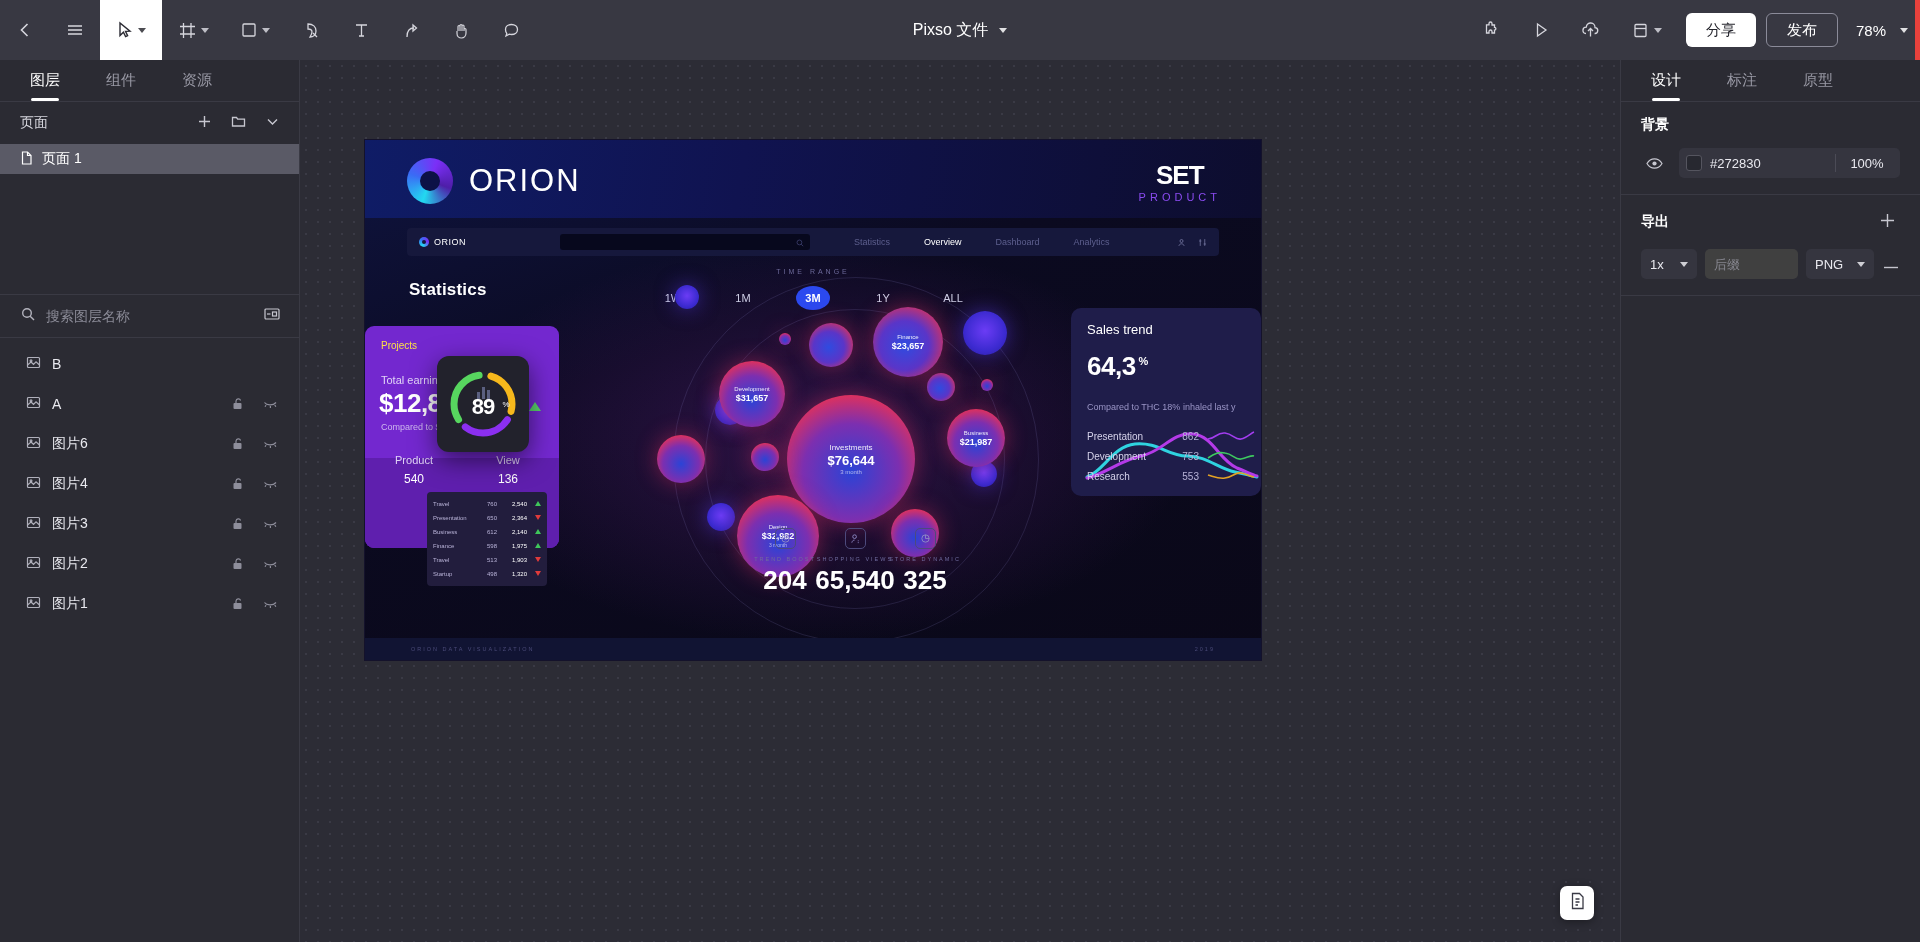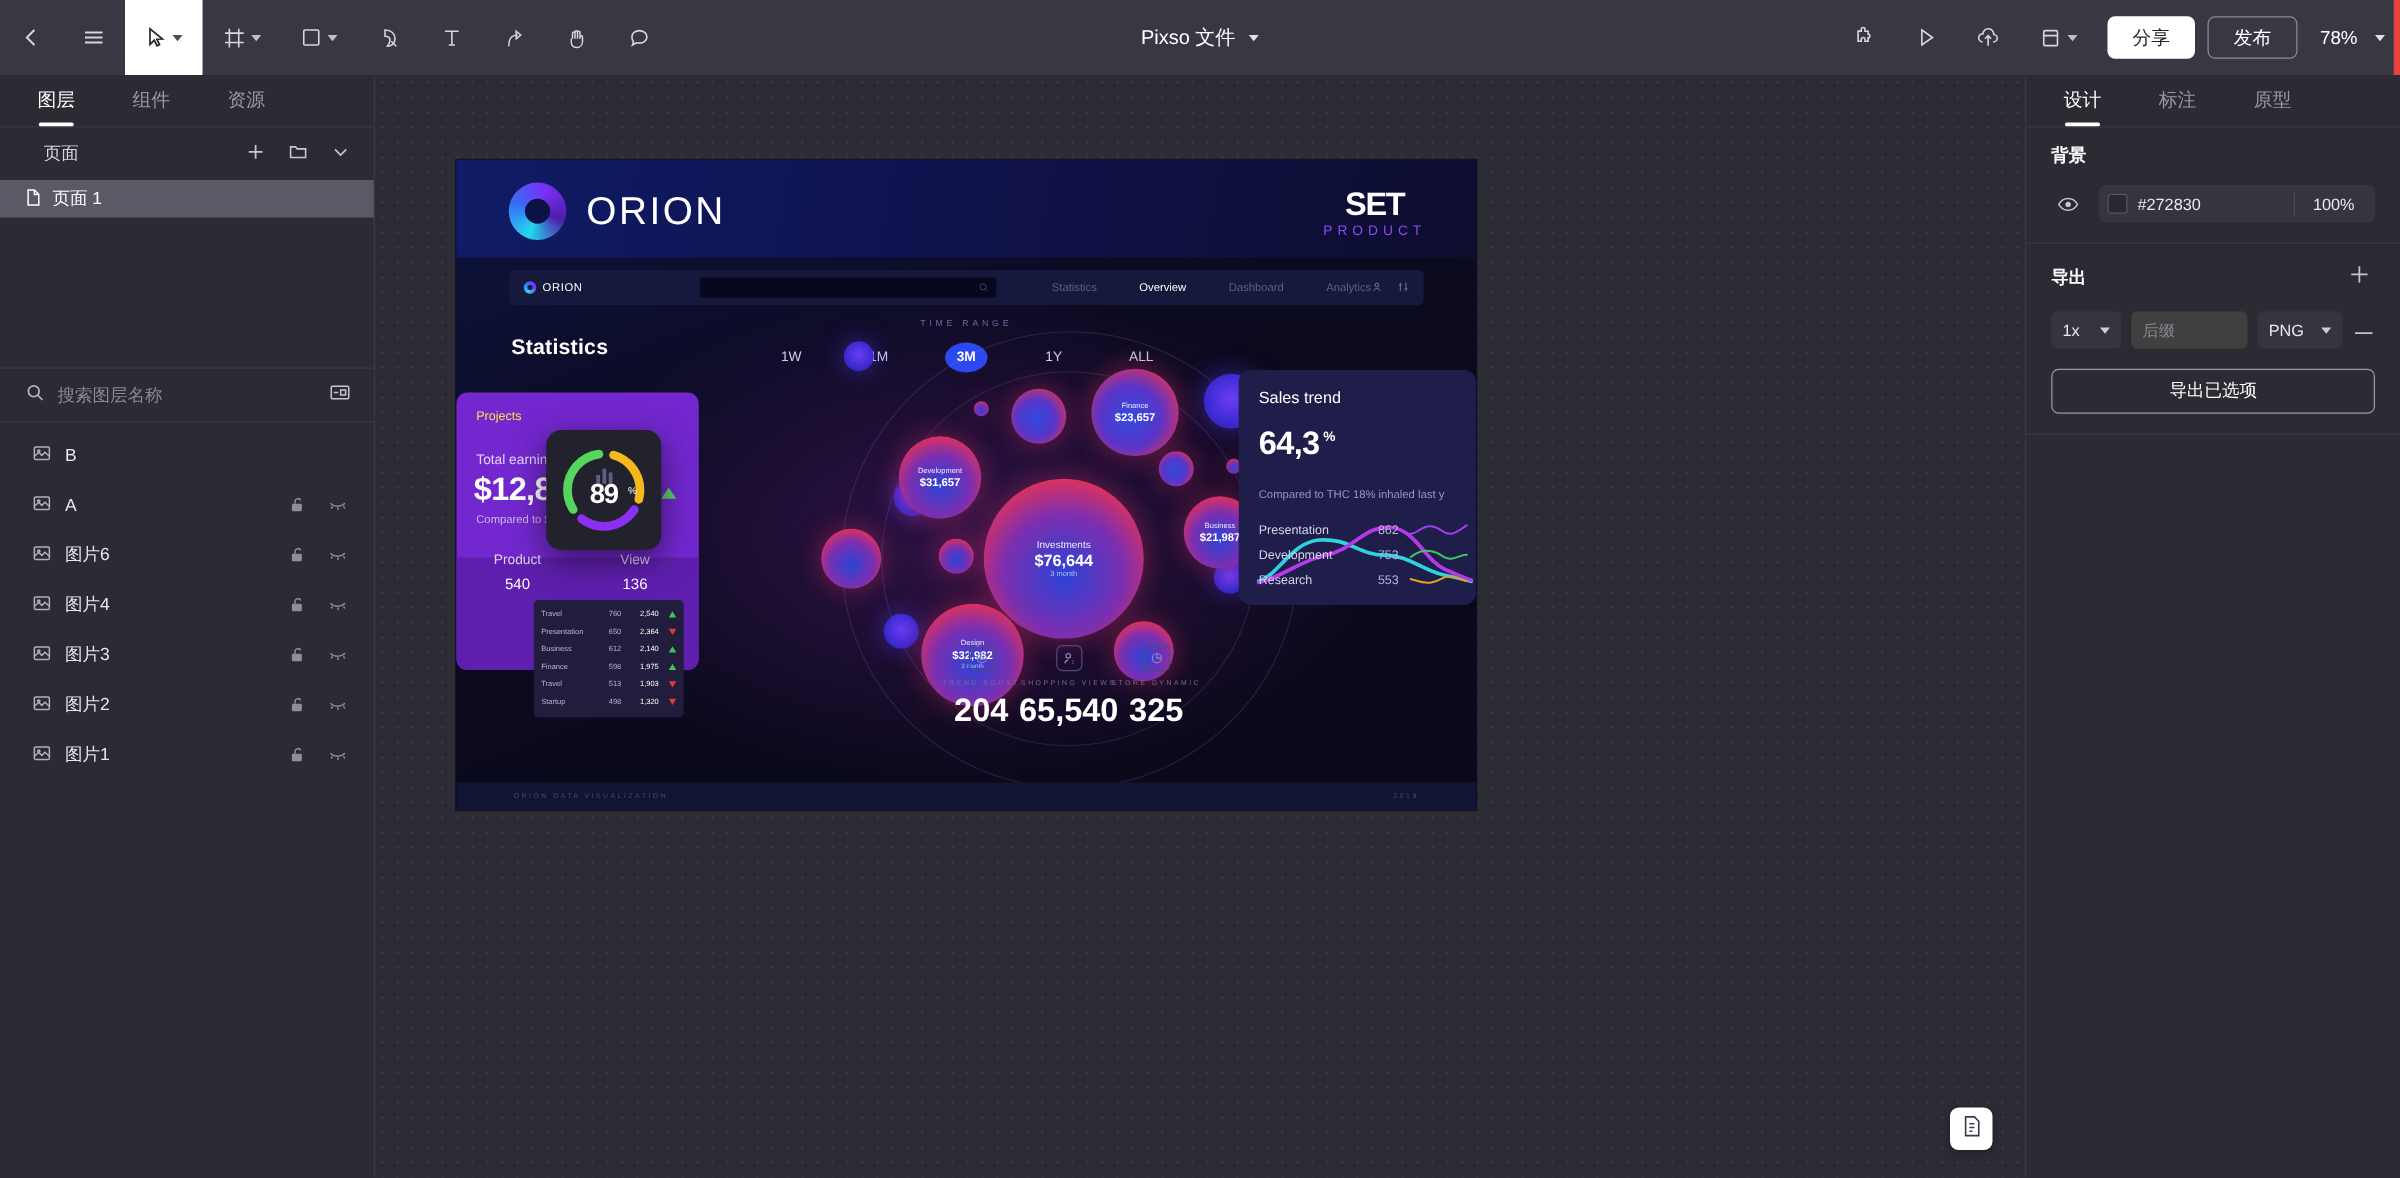--- a/index.html
+++ b/index.html
@@ -57,21 +57,21 @@
     font-size:15px; color:#9a9aa6; display:flex; align-items:center; justify-content:center;
     padding:12px 10px; margin-right:26px; cursor:pointer; position:relative;
   }
   .tab.active { color:#ffffff; }
   .tab.active::after {
     content:""; position:absolute; left:50%; transform:translateX(-50%); bottom:0;
     width:28px; height:3px; border-radius:2px; background:#ffffff;
   }
   .pages-head {
     height:42px; display:flex; align-items:center; padding:0 14px 0 20px; gap:8px;
-    font-size:14px; color:#d8d8df;margin-left:15px;
+    font-size:14px; color:#d8d8df;
   }
   .pages-head .spacer { flex:1; }
   .ico-btn { width:26px;height:26px;display:flex;align-items:center;justify-content:center;color:#c7c7d0;cursor:pointer;}
   .page-item {
     height:30px; display:flex; align-items:center; gap:9px; padding:0 20px;
     font-size:14px; color:#ffffff; background:#5a5a66; cursor:pointer;
   }
   .pages-spacer { height:120px; }
   .search-row {
     height:44px; display:flex; align-items:center; gap:10px; padding:0 14px 0 20px;
@@ -92,21 +92,21 @@
 
   
   .canvas {
     flex:1; position:relative; background:#2c2c35; overflow:hidden;
     background-image:radial-gradient(#3a3a45 1px, transparent 1px);
     background-size:12px 12px;
   }
 
   
   .artboard {
-    position:absolute; left:65px; top:68px; width:816px; height:520px;
+    position:absolute; left:65px; top:80px; width:896px; height:520px;
     background:#0c0a1c; overflow:hidden;
     box-shadow:0 0 0 1px #14122b;
   }
   .ab-bg {
     position:absolute; inset:0;
     background:
       radial-gradient(ellipse 60% 55% at 50% 58%, rgba(90,30,120,.45) 0%, rgba(12,10,28,0) 70%),
       linear-gradient(160deg,#0f1440 0%, #0b0a20 38%, #0a0818 100%);
   }
   .ab-head {
@@ -962,20 +962,17 @@
             <span class="caret"></span>
           </div>
           <div class="minus">
             <span>
               <svg width="16" height="3" viewBox="0 0 16 3" stroke="currentColor" stroke-width="1.4">
                   <path d="M1 1.5h14"></path>
                 </svg>
             </span>
           </div>
         </div>
-        <div class="exp-btn">
-          <span>导出已选项</span>
-        </div>
       </div>
     </div>
 
   </div>
 </div>
 
 </body></html>

